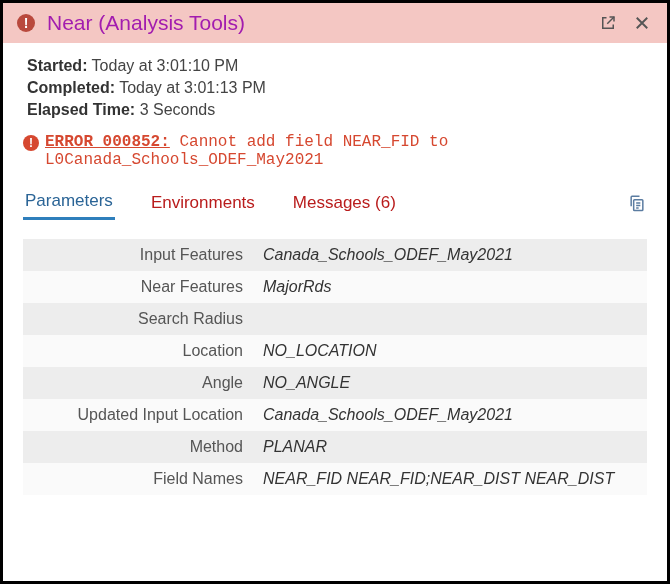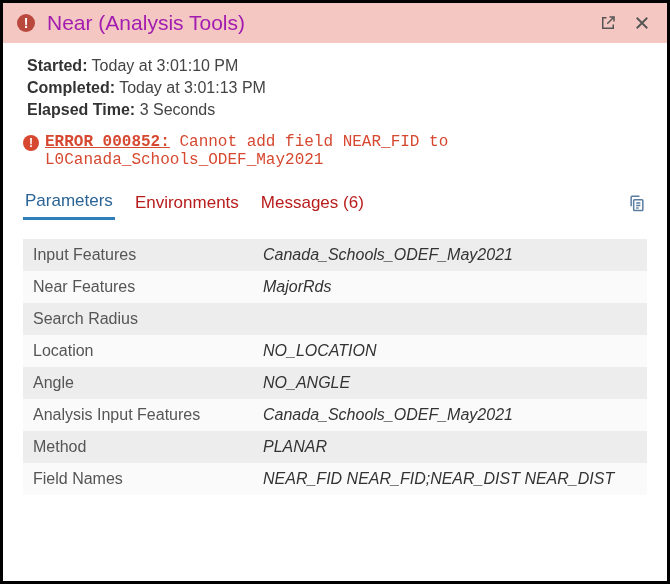--- a/index.html
+++ b/index.html
@@ -80,21 +80,21 @@
     flex-shrink: 0;
   }
   .error-text a {
     color: #d64830;
     text-decoration: underline;
     font-weight: 700;
   }
   .tabs-row {
     display: flex;
     align-items: center;
-    gap: 18px;
+    gap: 34px;
     border-bottom: 1px solid transparent;
     margin-bottom: 18px;
   }
   .tab {
     font-size: 17px;
     color: #b91c1c;
     padding: 6px 2px;
     cursor: pointer;
   }
   .tab.active {
@@ -118,20 +118,21 @@
   .param-row:nth-child(odd) {
     background: #ededed;
   }
   .param-row:nth-child(even) {
     background: #fafafa;
   }
   .param-label {
     width: 230px;
     padding: 7px 10px;
     color: #555;
+    text-align: right;
   }
   .param-value {
     flex: 1;
     padding: 7px 10px;
     color: #333;
     font-style: italic;
   }
 </style>
 </head>
 <body>
@@ -206,21 +207,21 @@
       </div>
       <div class="param-row">
         <div class="param-label">Location</div>
         <div class="param-value">NO_LOCATION</div>
       </div>
       <div class="param-row">
         <div class="param-label">Angle</div>
         <div class="param-value">NO_ANGLE</div>
       </div>
       <div class="param-row">
-        <div class="param-label">Analysis Input Features</div>
+        <div class="param-label">Updated Input Location</div>
         <div class="param-value">Canada_Schools_ODEF_May2021</div>
       </div>
       <div class="param-row">
         <div class="param-label">Method</div>
         <div class="param-value">PLANAR</div>
       </div>
       <div class="param-row">
         <div class="param-label">Field Names</div>
         <div class="param-value">NEAR_FID NEAR_FID;NEAR_DIST NEAR_DIST</div>
       </div>

